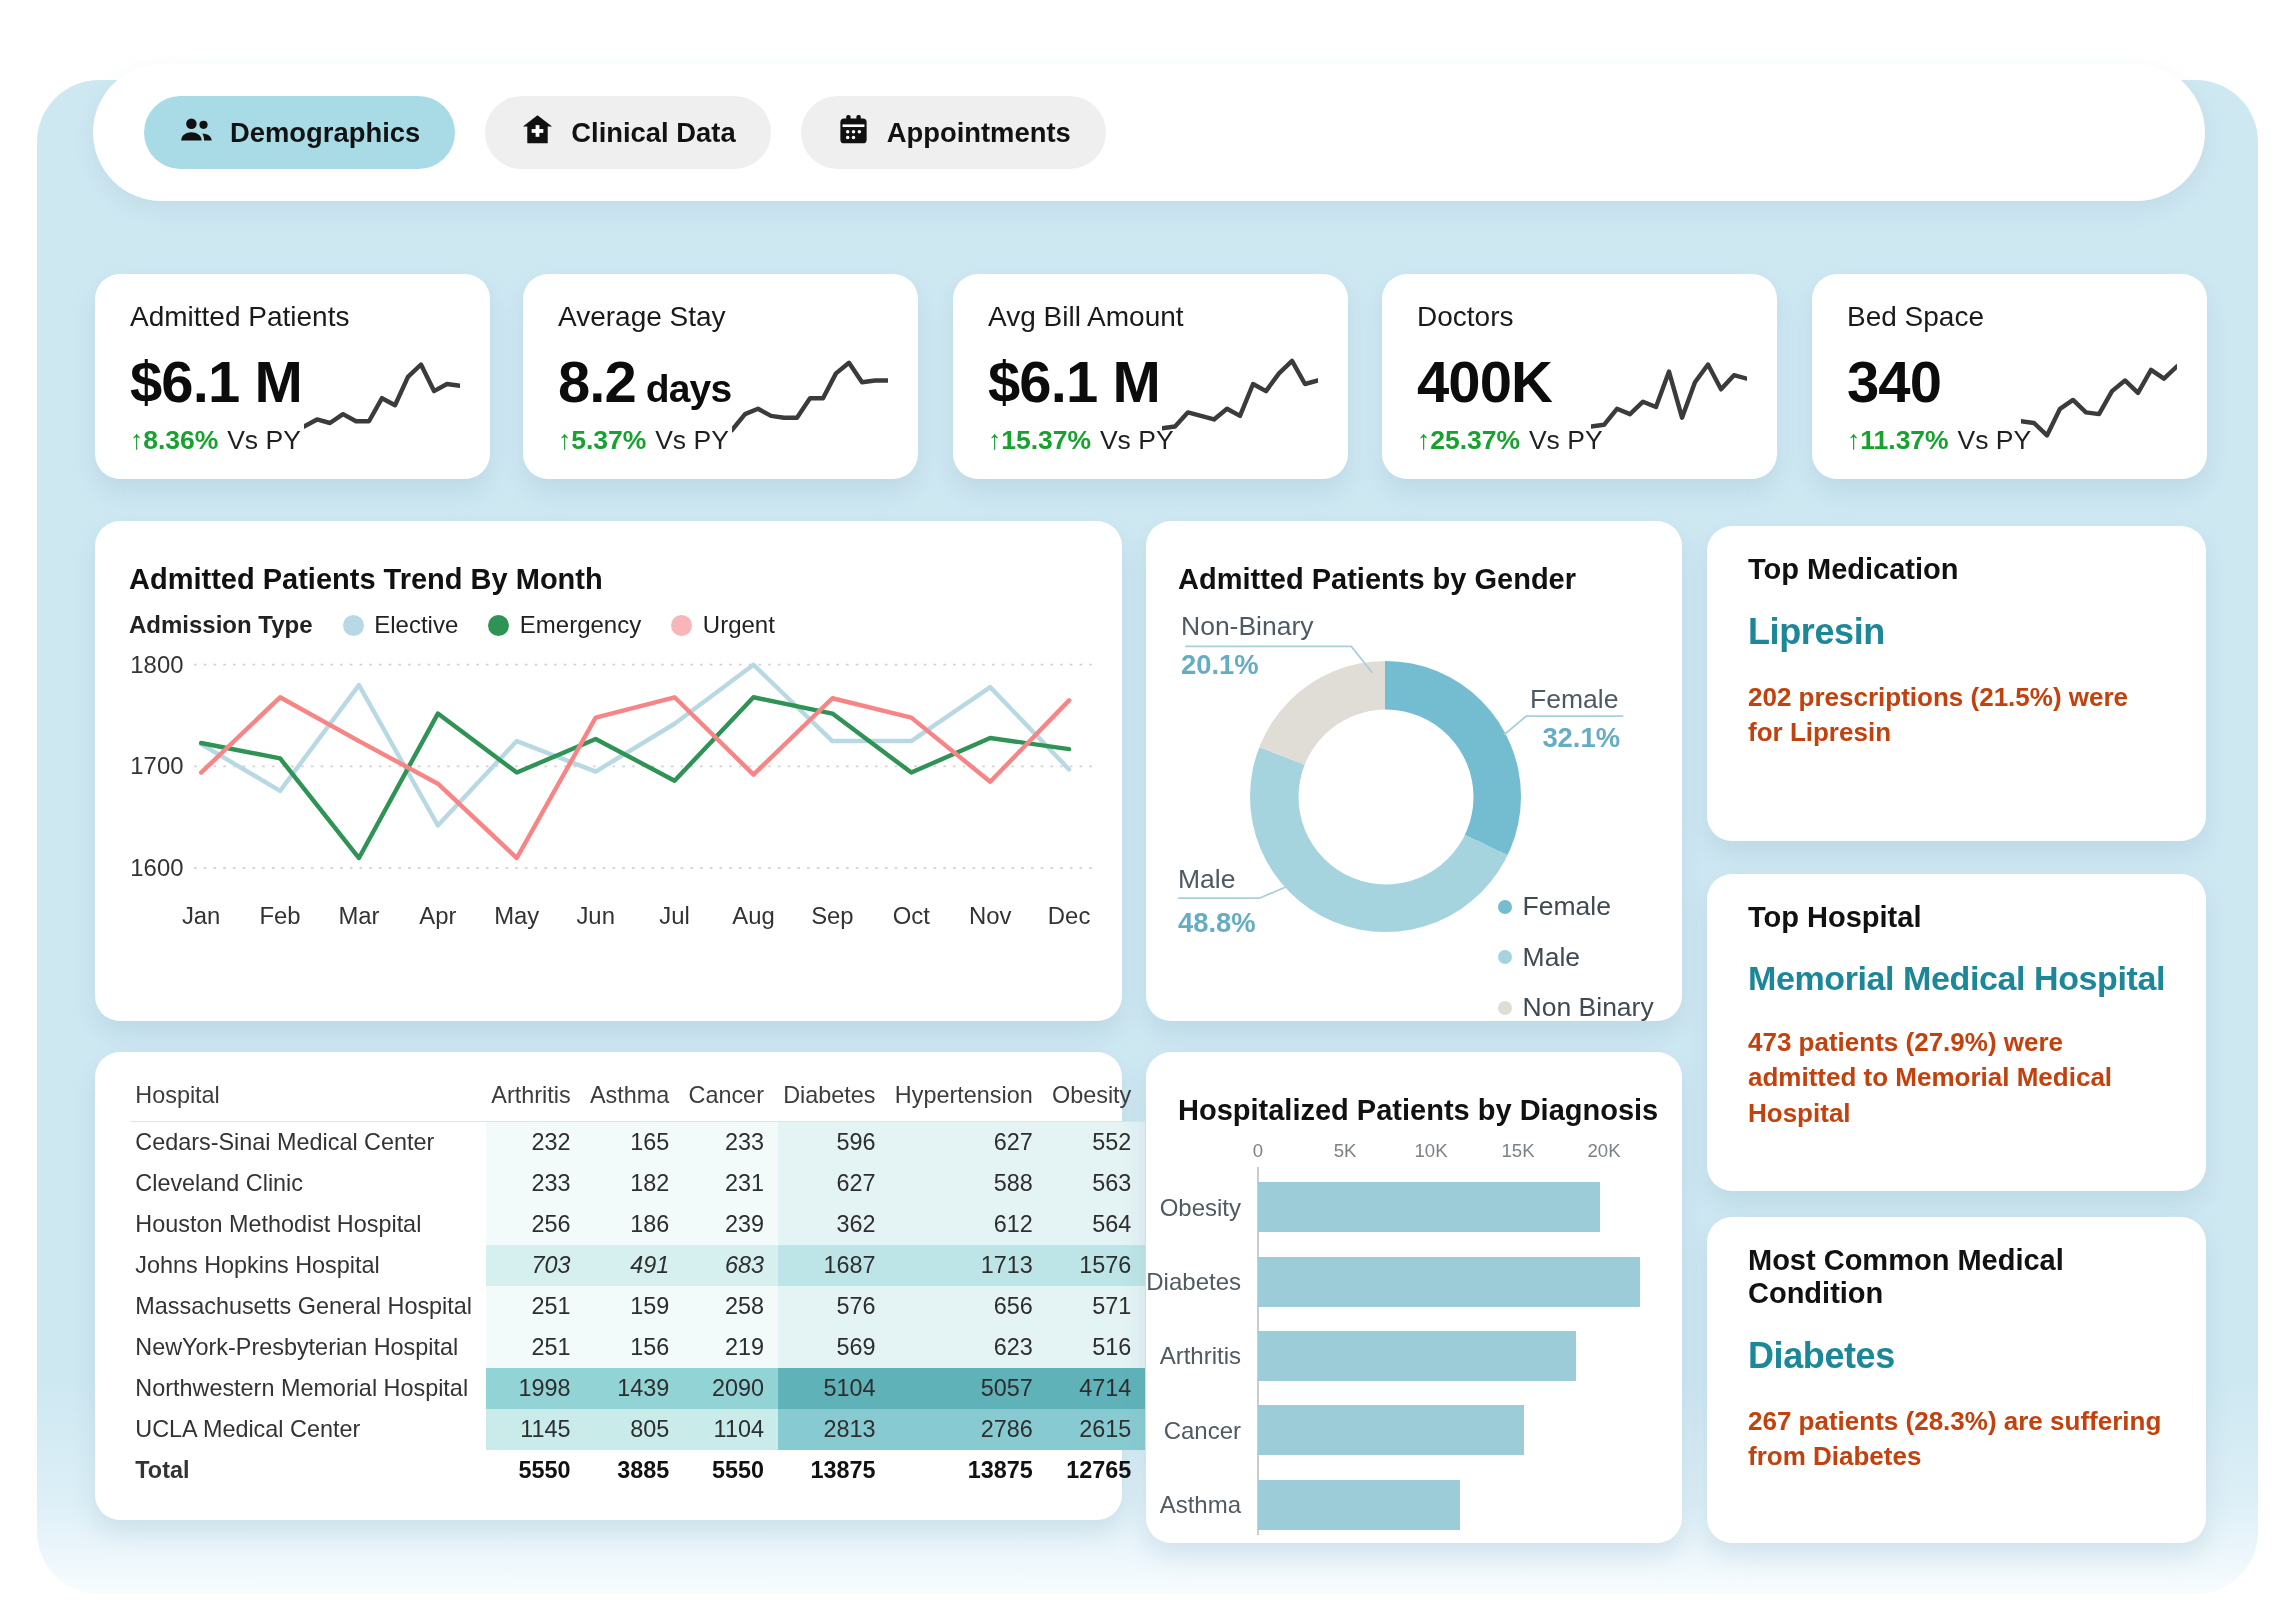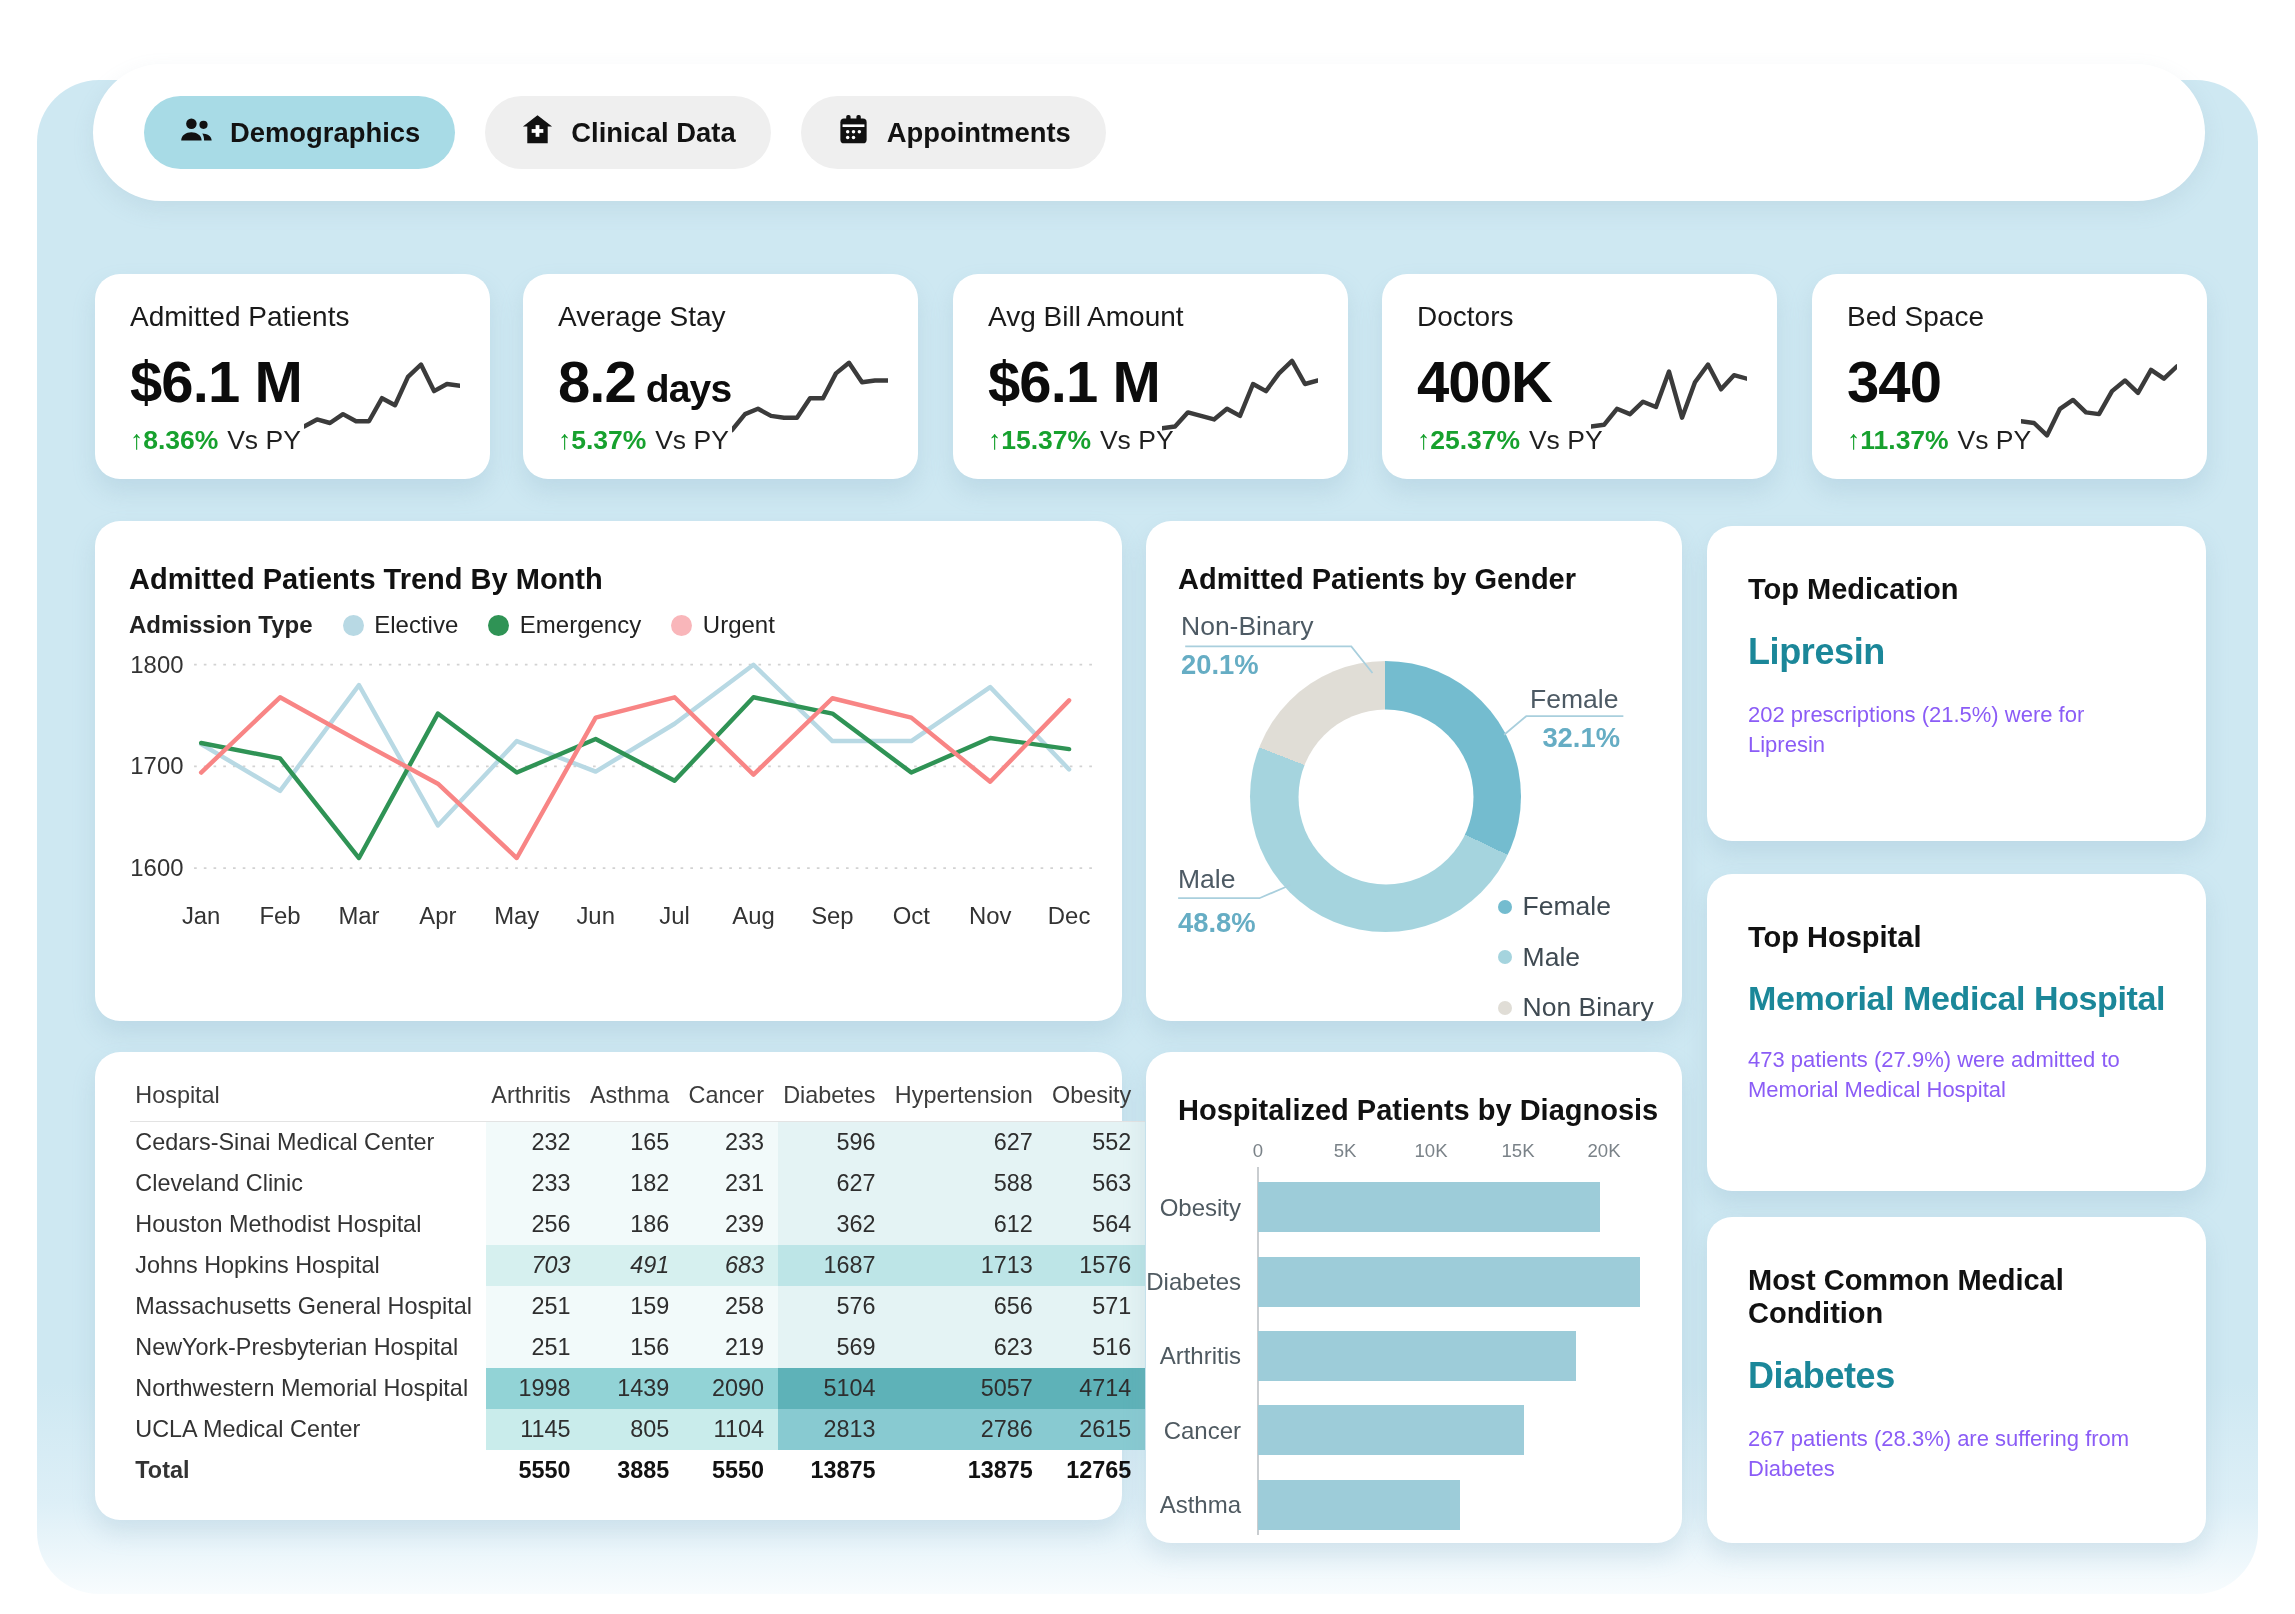--- a/index.html
+++ b/index.html
@@ -72,27 +72,27 @@
   
   .diag-card { left:1146px; top:1052px; width:536px; height:491px; }
   .diag-card h3 { position:absolute; left:32px; top:34px; }
   #diag-plot { position:absolute; left:0; top:88px; width:536px; height:402px; }
   .axis-line { position:absolute; left:111px; top:26.5px; width:1.8px; height:368px; background:#c9cdd0; }
   .tick { position:absolute; top:0; transform:translateX(-50%); font-size:18.6px; color:#7a8288; }
   .bar-label { position:absolute; left:0; width:95px; text-align:right; font-size:24px; color:#4f5a61; }
   .bar { position:absolute; left:112px; height:50px; background:#9dccd9; }
 
   
-  .insight { padding:39px 41px; }
+  .insight { padding:19px 41px; }
   .insight-medication { left:1707px; top:526px; width:499px; height:315px; }
   .insight-hospital { left:1707px; top:874px; width:499px; height:317px; }
   .insight-condition { left:1707px; top:1217px; width:499px; height:326px; }
   .insight h3 { margin-bottom:25px; }
   .insight .highlight { font-size:36px; font-weight:bold; color:#1b8799; letter-spacing:-0.4px; margin-bottom:26.5px; white-space:nowrap; }
-  .insight .desc { font-size:22px; color:#8b5cf6; line-height:1.38; max-width:423px; }
+  .insight .desc { font-size:26px; color:#c2410c; line-height:1.38; max-width:423px;font-weight:bold; }
 </style>
 </head>
 <body>
 
 <div class="stage">
   <div class="bg-panel"></div>
 
   <header class="topbar">
     <nav class="tabs" id="tabs">
         <div class="tab active">

